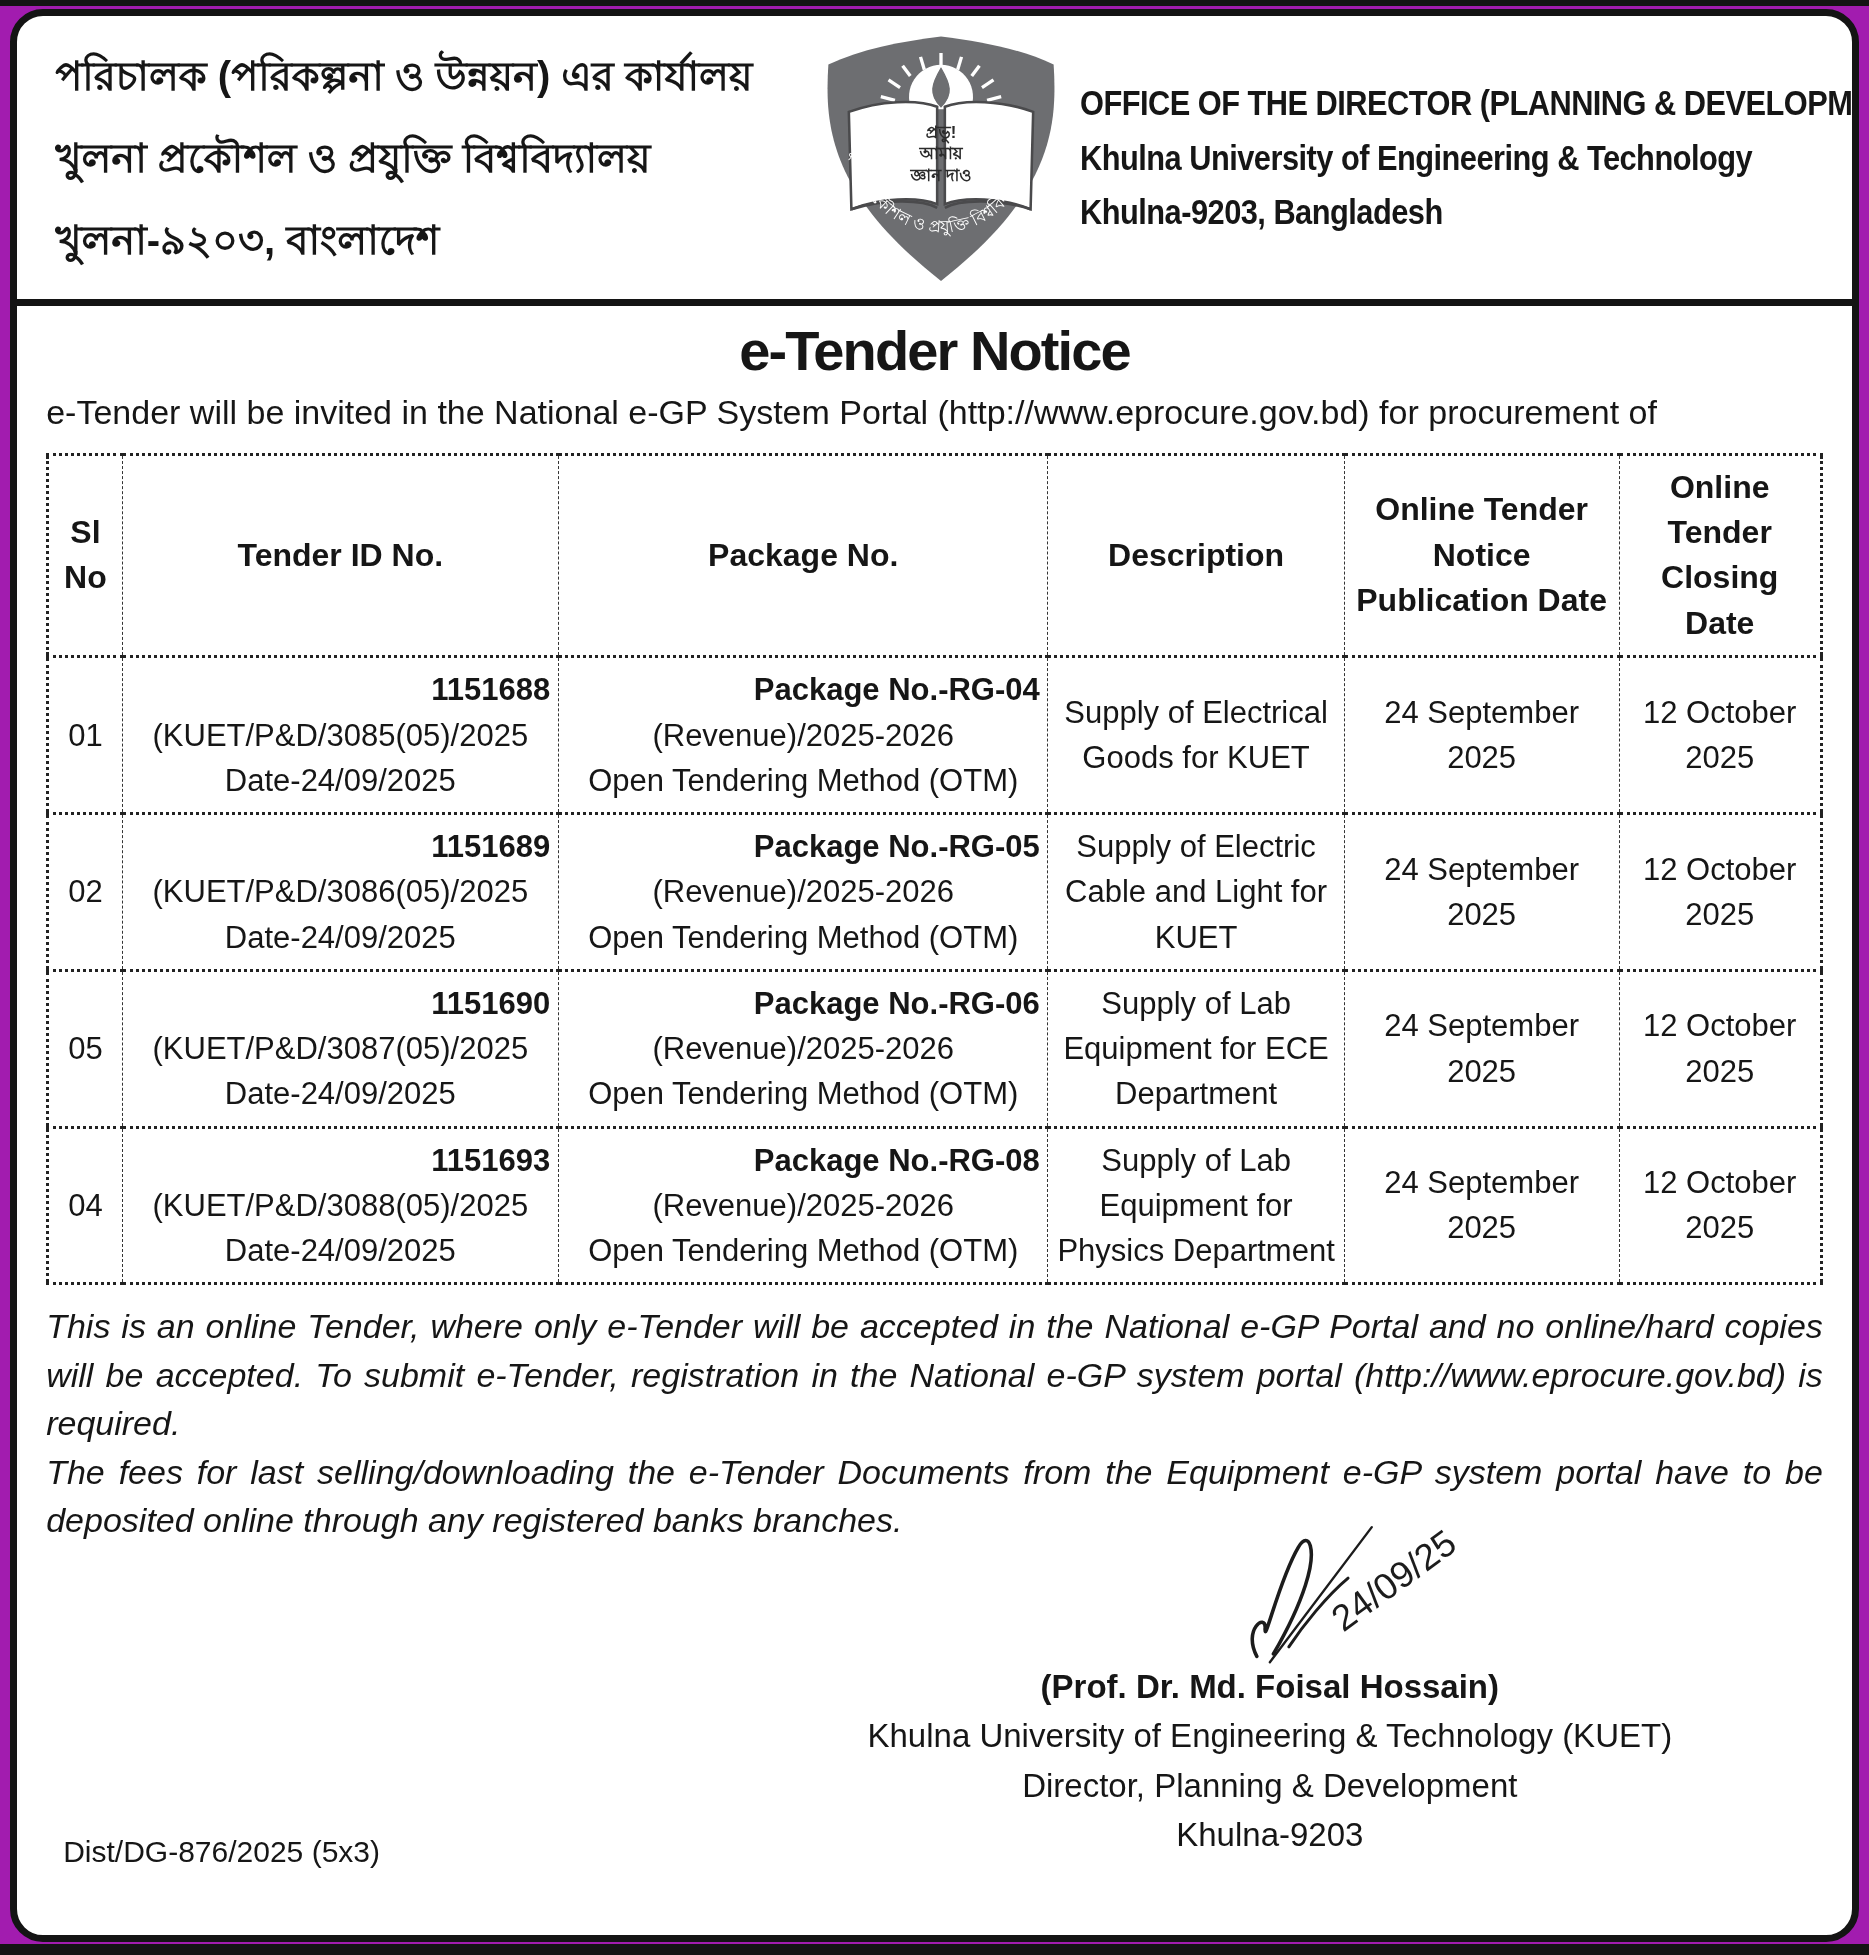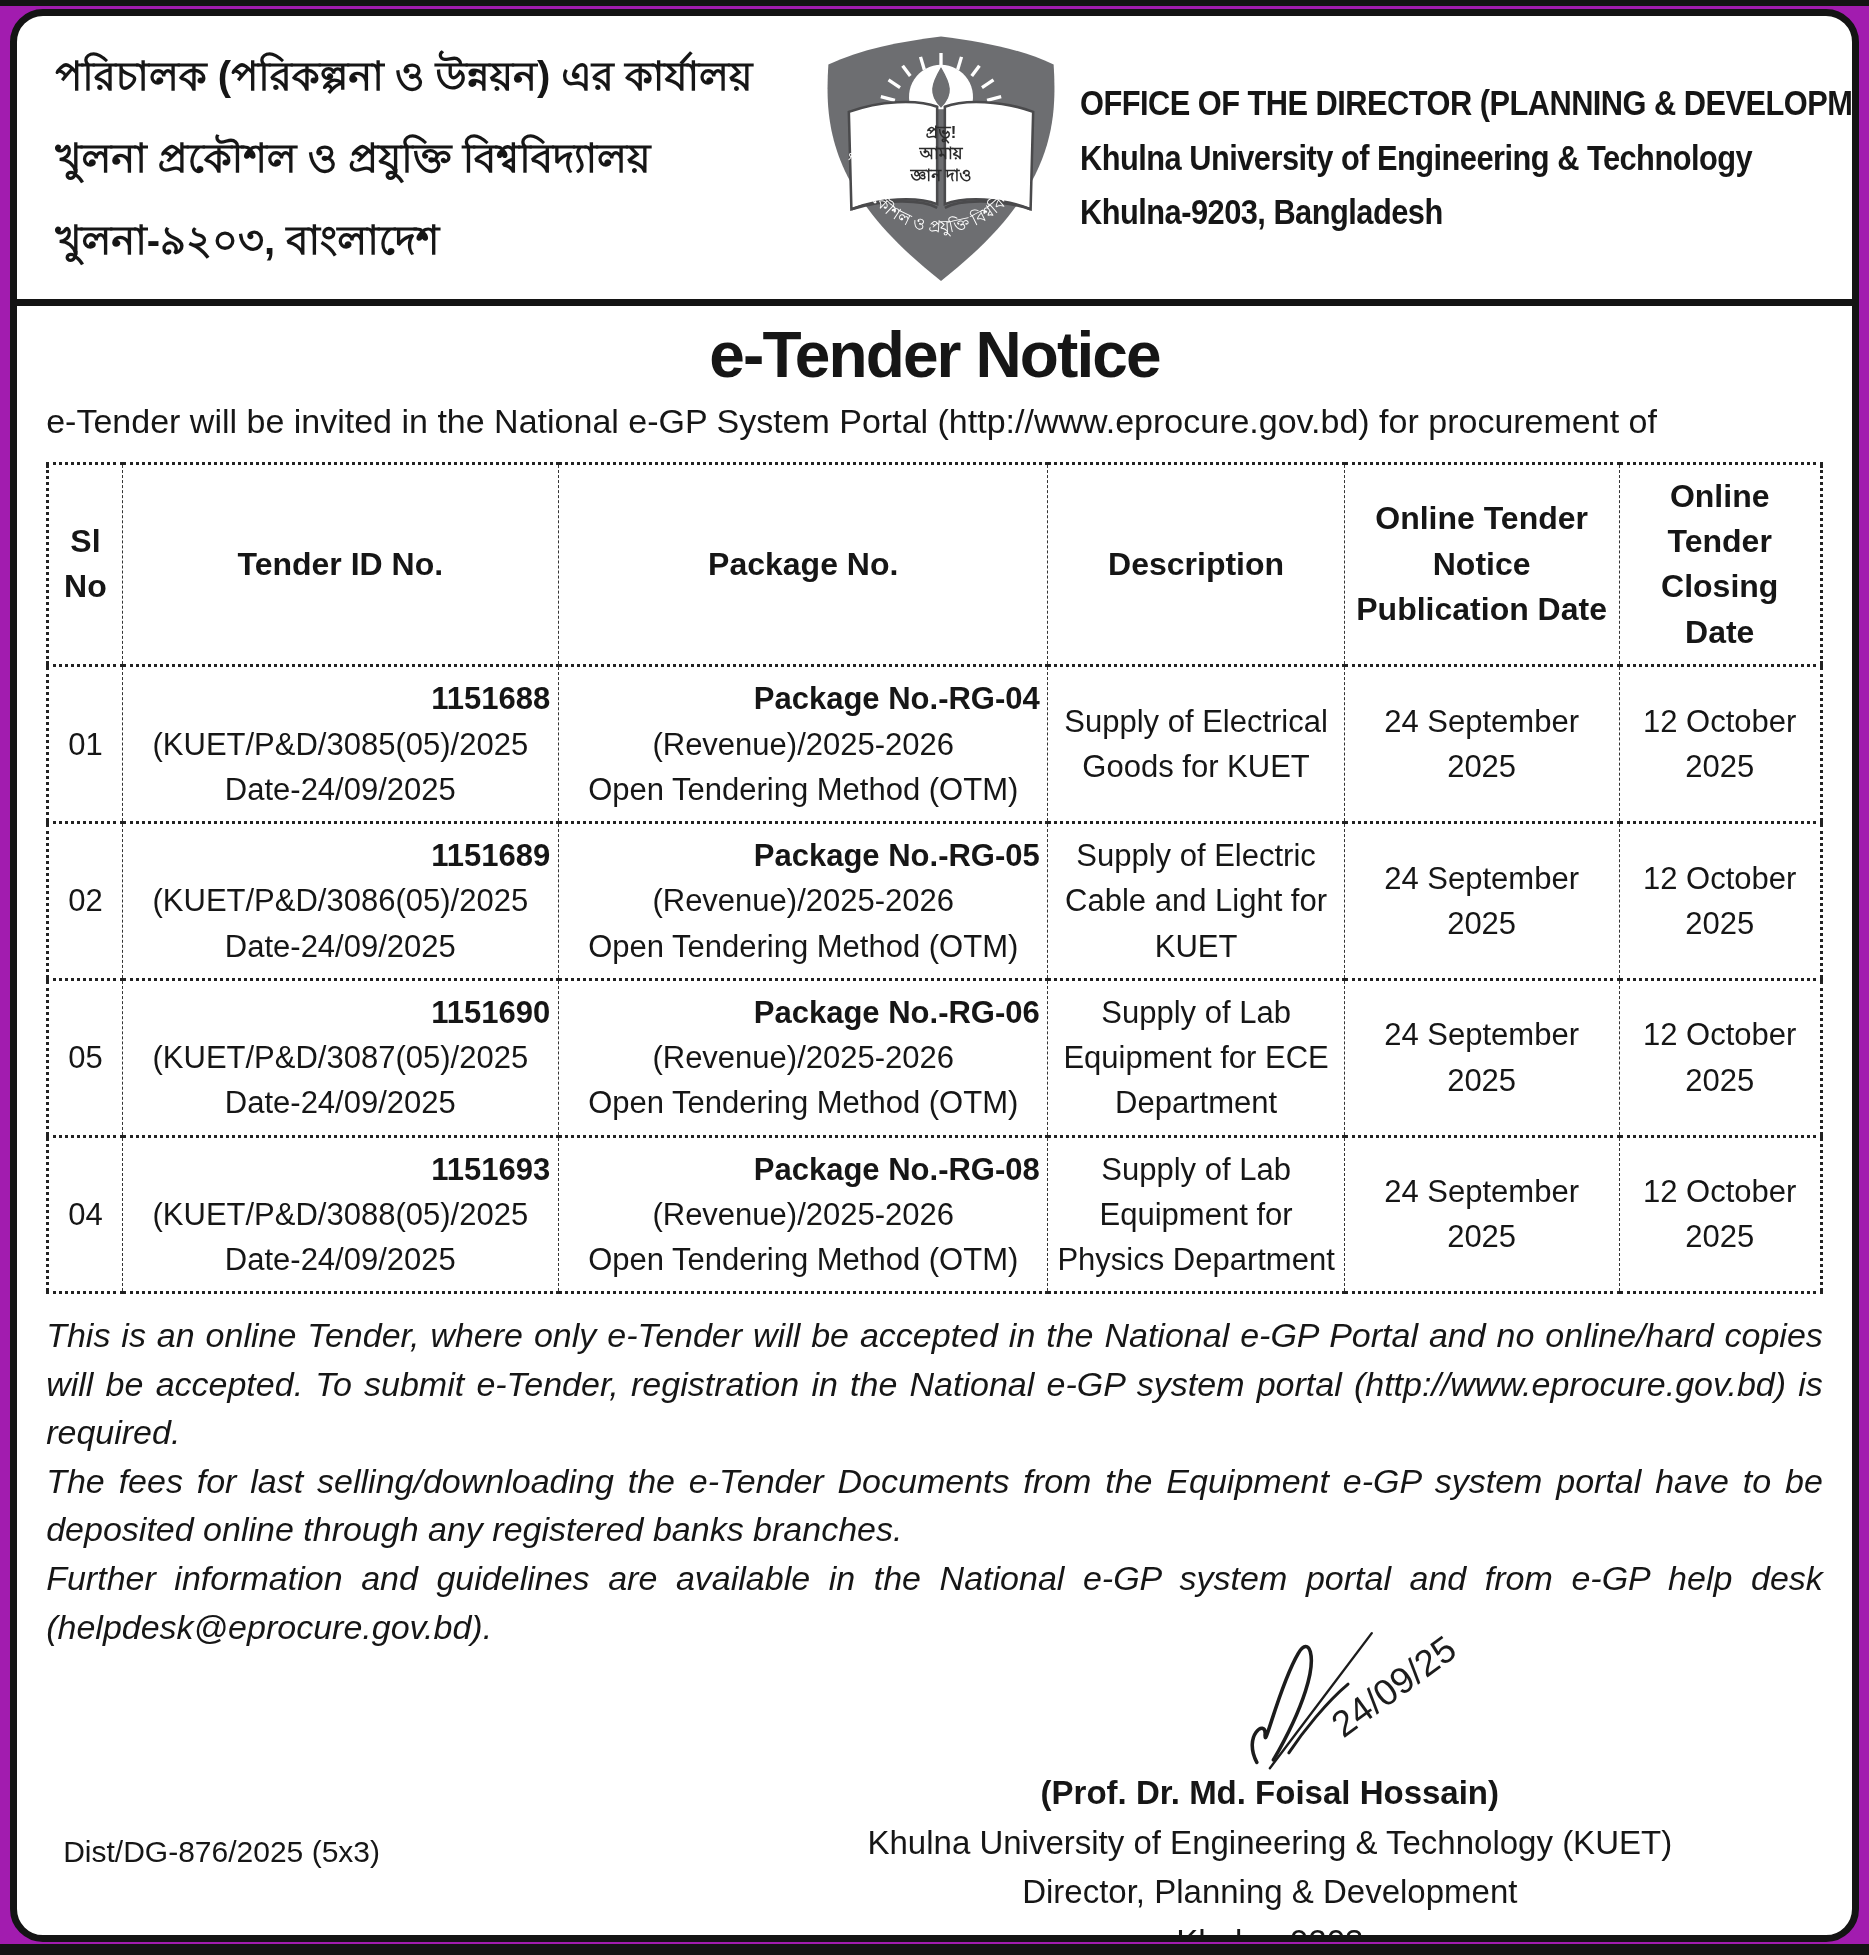--- a/index.html
+++ b/index.html
@@ -42,21 +42,21 @@
     white-space:nowrap;
     transform:scaleX(0.88);
     transform-origin:left center;
     letter-spacing:-0.6px;
   }
   .separator{height:7.7px;background:#141414;margin-top:9px;}
   
   .title{
     text-align:center;
     font-weight:bold;
-    font-size:64px;
+    font-size:56px;
     letter-spacing:-1.9px;
     margin-top:11.5px;
   }
   .intro{
     margin:10.2px 29px 0 29px;
     font-size:34px;
   }
   
   table.tender{
     border-collapse:collapse;
@@ -244,21 +244,20 @@
           <td>Supply of Lab Equipment for Physics Department</td>
           <td>24 September 2025</td>
           <td>12 October 2025</td>
         </tr>
       </tbody>
     </table>
 
     <div class="paras">
       <p>This is an online Tender, where only e-Tender will be accepted in the National e-GP Portal and no online/hard copies will be accepted. To submit e-Tender, registration in the National e-GP system portal (http://www.eprocure.gov.bd) is required.</p>
       <p>The fees for last selling/downloading the e-Tender Documents from the Equipment e-GP system portal have to be deposited online through any registered banks branches.</p>
-      <p>Further information and guidelines are available in the National e-GP system portal and from e-GP help desk (helpdesk@eprocure.gov.bd).</p>
     </div>
 
     <div class="sig-row">
       <svg class="sig-svg" viewBox="0 0 520 270">
         <g stroke="#1c1c1c" fill="none" stroke-linecap="round">
           <path stroke-width="6" d="M42 252 C18 206 58 178 56 205 C54 236 80 122 112 68 C130 38 144 70 124 132 C110 176 92 210 70 248"></path>
           <path stroke-width="4" d="M64 262 L236 34"></path>
           <path stroke-width="5" d="M96 236 C120 200 160 150 196 120"></path>
         </g>
         <text transform="translate(188 212) rotate(-36)" font-size="62" fill="#1c1c1c" font-family="'Liberation Sans', sans-serif">24/09/25</text>

